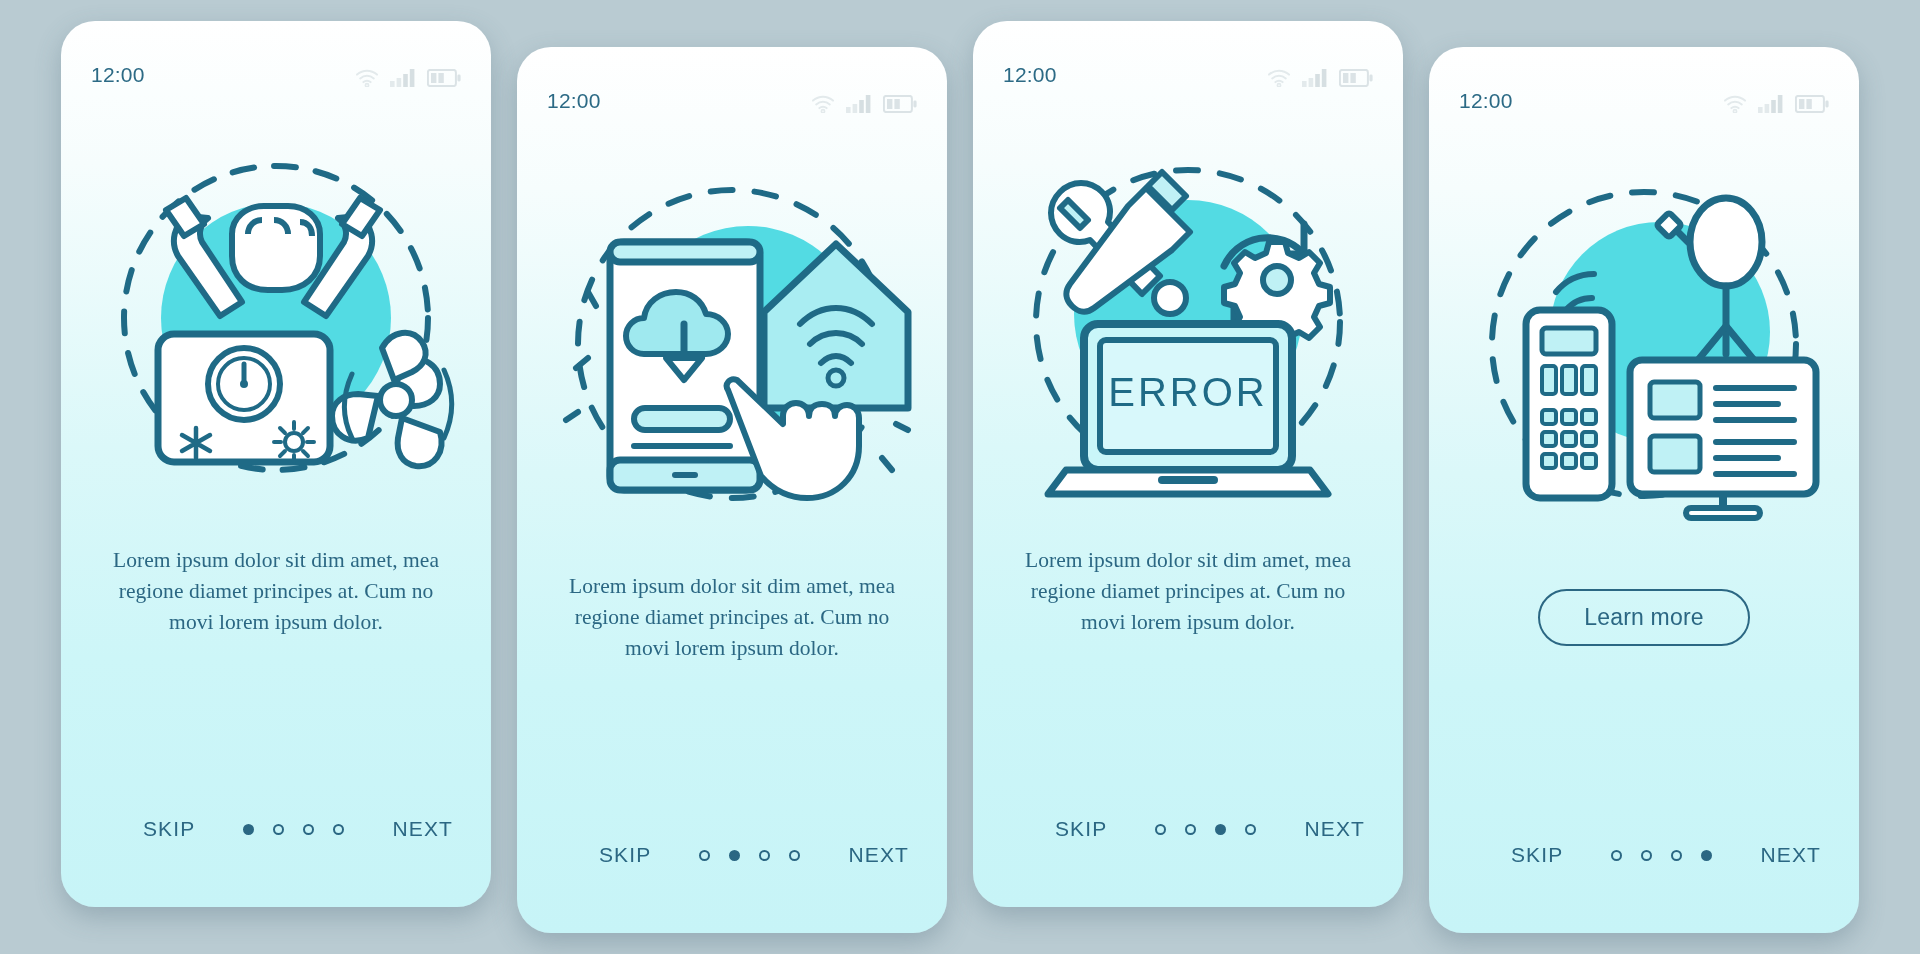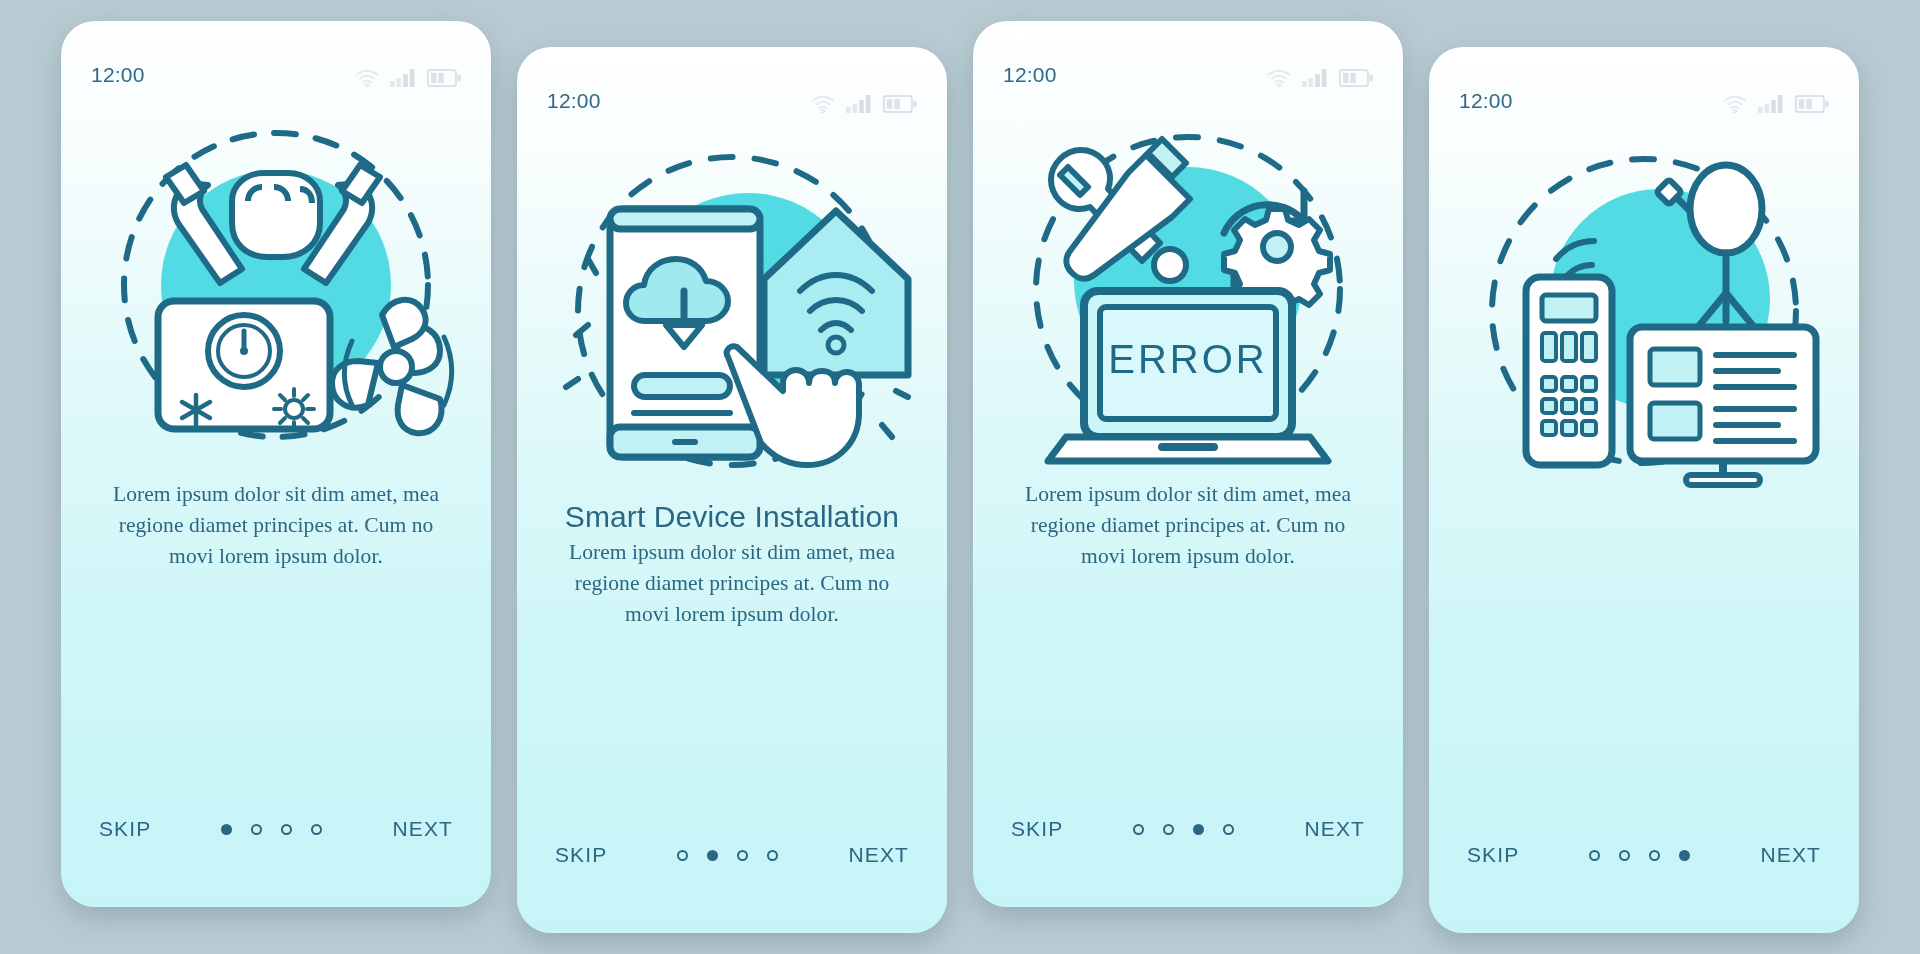--- a/index.html
+++ b/index.html
@@ -21,20 +21,21 @@
   .phone {
     position: relative;
     width: 430px;
     height: 886px;
     border-radius: 34px;
     overflow: hidden;
     background: linear-gradient(180deg, #ffffff 0%, #f6fdfd 16%, #dbf8f9 48%, #cdf6f8 72%, #c7f4f7 100%);
     box-shadow: 0 10px 26px rgba(70,100,115,0.30);
     display: flex;
     flex-direction: column;
+    gap: 33px;
   }
   .phone.shift-up { margin-bottom: 26px; }
   .phone.shift-down { margin-top: 26px; }
 
   
   .statusbar {
     height: 74px;
     padding: 0 30px;
     display: flex;
     align-items: flex-end;
@@ -104,20 +105,21 @@
     letter-spacing: .2px;
   }
 
   
   .footer {
     margin-top: auto;
     padding: 0 38px 66px 38px;
     display: flex;
     align-items: center;
     justify-content: space-between;
+    margin-left: 44px;
   }
   .navlink {
     font-size: 21px;
     color: #2b6783;
     letter-spacing: 1.1px;
     cursor: pointer;
     background: none;
     border: 0;
     font-family: "Liberation Sans", sans-serif;
   }
@@ -294,21 +296,20 @@
         <g fill="#fff" stroke="#1f6a86" stroke-width="6" stroke-linejoin="round">
           <path d="M176 226c-4-6 2-13 9-10l46 44v-8c0-8 6-13 13-13s13 5 13 13c0-8 6-12 13-12s13 4 13 12c0-7 6-11 12-11s12 5 12 13v28c0 30-22 52-52 52-20 0-34-8-46-22z"></path>
         </g>
         <g fill="none" stroke="#1f6a86" stroke-width="6" stroke-linecap="round">
           <path d="M36 194l-12 10M26 248l-12 8M44 142l-8-14M330 294l10 12M344 260l12 6"></path>
         </g>
       </svg>
     </div>
 
     <div class="copy">
-      <h2 class="title">Smart Device Installation</h2>
       <p class="desc">Lorem ipsum dolor sit dim amet, mea regione diamet principes at. Cum no movi lorem ipsum dolor.</p>
     </div>
 
     <div class="footer">
       <button class="navlink">SKIP</button>
       <div class="dots">
         <span class="dot"></span>
         <span class="dot on"></span>
         <span class="dot"></span>
         <span class="dot"></span>
@@ -479,20 +480,23 @@
           <g stroke="#1f6a86" stroke-width="6" stroke-linecap="round">
             <path d="M252 278h78M252 294h62M252 310h78"></path>
           </g>
           <path d="M259 330v16" stroke="#1f6a86" stroke-width="8"></path>
           <rect x="222" y="344" width="74" height="10" rx="5" fill="#fff" stroke="#1f6a86" stroke-width="6"></rect>
         </g>
       </svg>
     </div>
 
     <div class="copy">
+      <div class="learn-wrap">
+        <button class="learn">Learn more</button>
+      </div>
     </div>
 
     <div class="footer">
       <button class="navlink">SKIP</button>
       <div class="dots">
         <span class="dot"></span>
         <span class="dot"></span>
         <span class="dot"></span>
         <span class="dot on"></span>
       </div>

